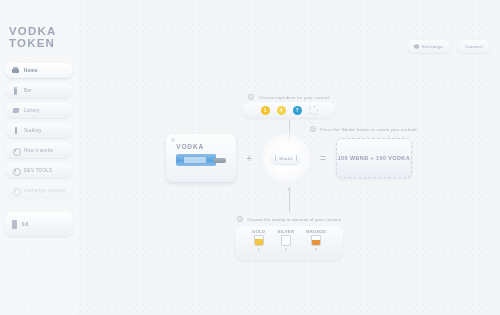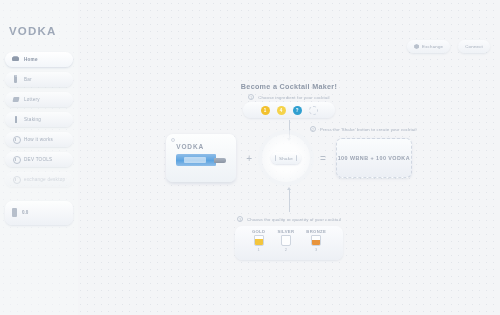--- a/index.html
+++ b/index.html
@@ -263,20 +263,21 @@
   }
   .glass-fill { position: absolute; left: 0; bottom: 0; width: 100%; }
   .tier-num { font-size: 4px; color: #b2bac6; }
 </style>
 </head>
 <body>
 
 <div class="sidebar">
   <div class="logo">
     <div>VODKA</div>
+    <div>TOKEN</div>
   </div>
 
   <div class="nav-item active">
     <span class="nav-ico ico-home"></span>
     <span class="nav-label">Home</span>
   </div>
   <div class="nav-item">
     <span class="nav-ico ico-bottle"></span>
     <span class="nav-label">Bar</span>
   </div>
@@ -312,21 +313,20 @@
     <span class="hex"></span>
     <span>Exchange</span>
   </div>
   <div class="top-btn">
     <span>Connect</span>
   </div>
 </div>
 
 <div class="main">
 
-  <div class="headline">Become a Cocktail Maker!</div>
 
   <div class="step-hint hint1">
     <span class="hint-dot">1</span>
     <span>Choose ingredient for your cocktail</span>
   </div>
 
   <div class="ingredient-bar">
     <span class="coin" style="background:#f2c12e">1</span>
     <span class="coin" style="background:#f5d34a">4</span>
     <span class="coin" style="background:#2f9fd0">?</span>

